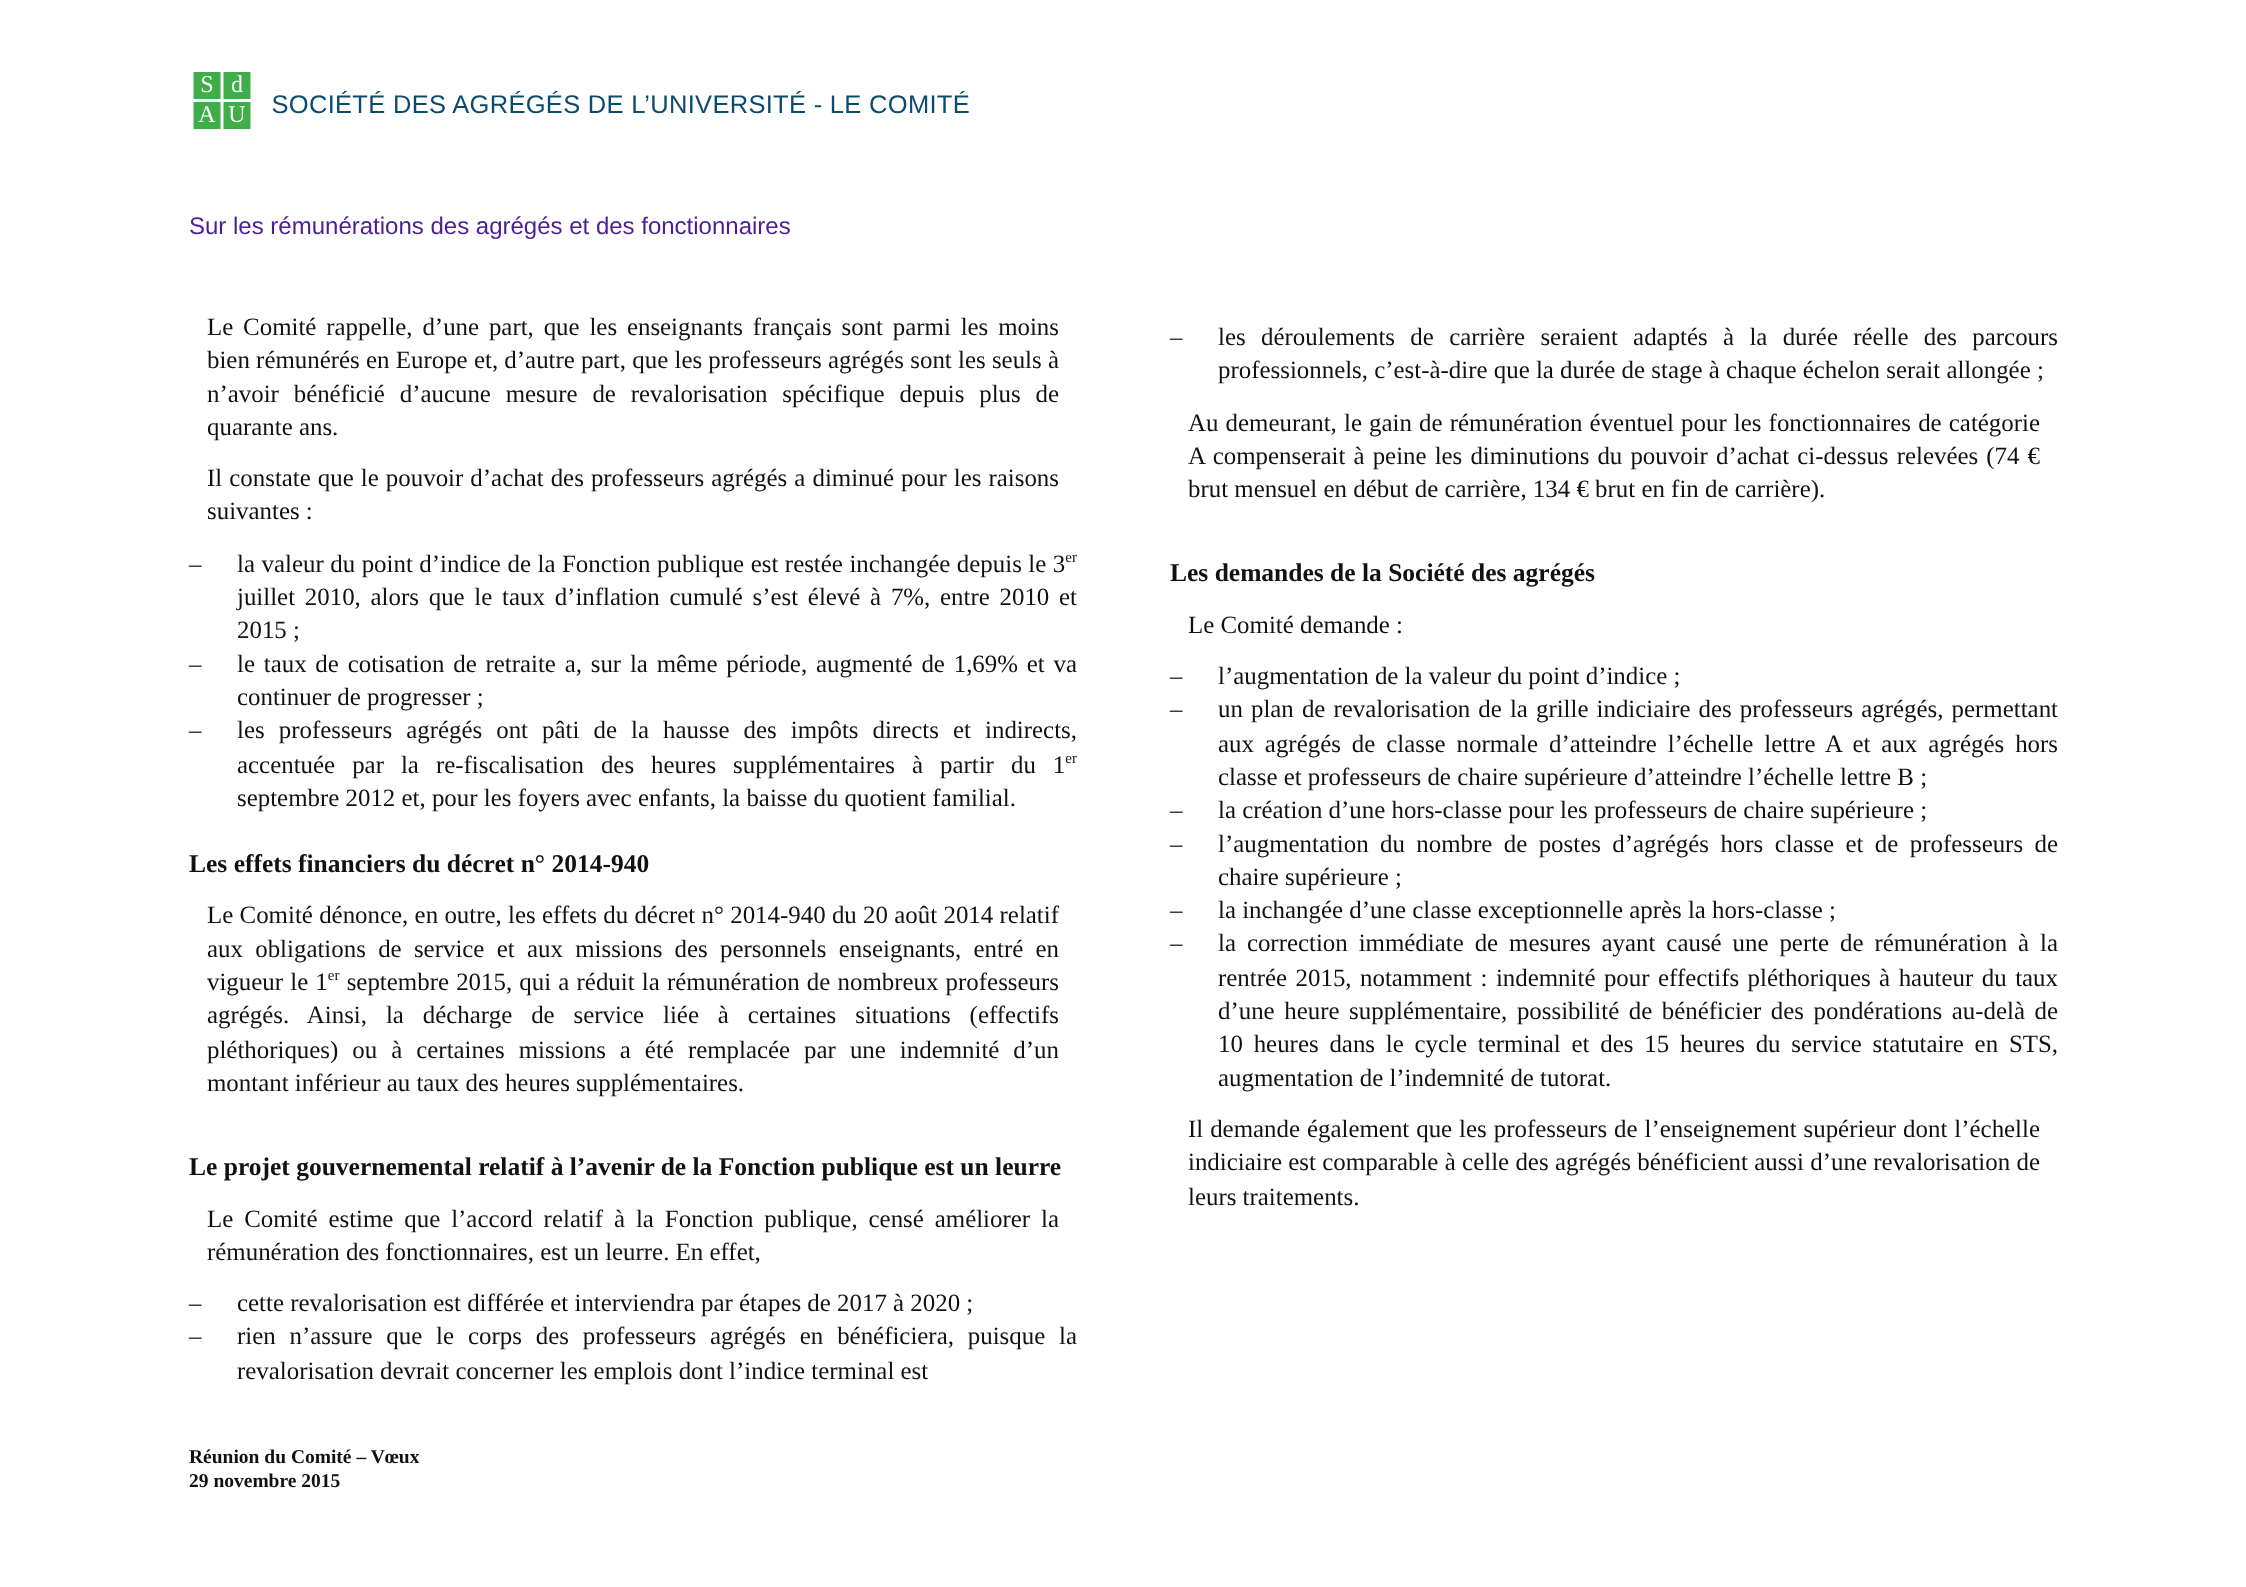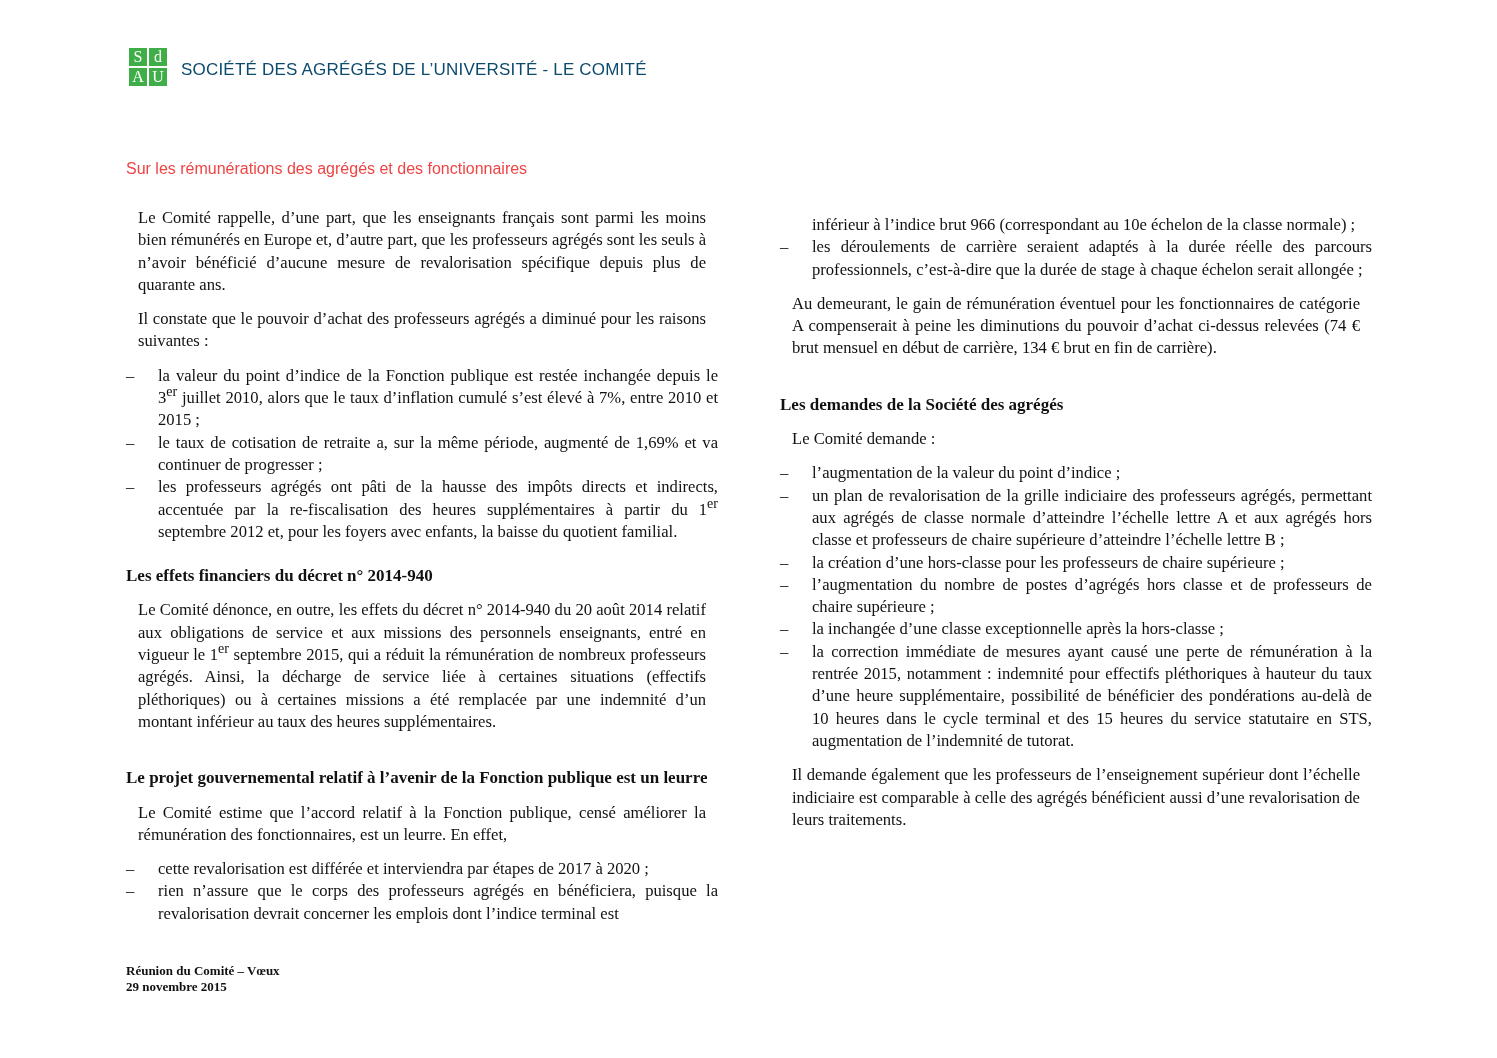--- a/index.html
+++ b/index.html
@@ -1,33 +1,33 @@
 <!DOCTYPE html>
 <html><head>
 <meta charset="utf-8">
 <style>
   html, body { margin: 0; padding: 0; background: #ffffff; }
   body { width: 1497px; height: 1058px; position: relative; overflow: hidden; color: #111; }
   .header { position: absolute; left: 129px; top: 48px; display: flex; align-items: center; }
   .logo { display: grid; grid-template-columns: 18px 18px; grid-template-rows: 18px 18px; gap: 2px; margin-right: 14px; }
   .logo span { background: #3fae49; color: #fff; font-family: "Liberation Serif", serif; font-size: 16px; line-height: 18px; text-align: center; }
   .org-title { font-family: "Liberation Sans", sans-serif; font-size: 17px; letter-spacing: 0.2px; color: #0c4a6e; margin-top: 6px; }
-  .doc-title { position: absolute; left: 126px; top: 160px; font-family: "Liberation Sans", sans-serif; font-size: 16px; color: #ef4444; }
+  .doc-title { position: absolute; left: 126px; top: 143px; font-family: "Liberation Sans", sans-serif; font-size: 16px; color: #4c1d95; }
   .col { position: absolute; top: 195px; width: 592px; font-family: "Liberation Serif", serif; font-size: 16.6px; line-height: 22.3px; text-align: justify; }
   .col-left { left: 126px; }
   .col-right { left: 780px; top: 214px; }
   .col h2 { font-size: 17px; font-weight: bold; margin: 0; line-height: 22.3px; text-align: left; }
   .col p { margin: 12px; }
   .gap { height: 22px; }
   ul.dash { list-style: none; margin: 0; padding: 0; }
   ul.dash li { position: relative; padding-left: 32px; }
   ul.dash li::before { content: "–"; position: absolute; left: 0; top: 0; }
   ul.dash li.cont { }
   ul.dash li.cont::before { content: ""; }
-  sup { font-size: 14px; line-height: 0; }
+  sup { font-size: 10px; line-height: 0; }
   .footer { position: absolute; left: 126px; top: 963px; font-family: Liberation Serif, serif; font-size: 13px; font-weight: bold; line-height: 16px; color: #111; }
 </style>
 </head>
 <body>
 
 <div class="header">
   <div class="logo">
     <span>S</span>
     <span>d</span>
     <span>A</span>
@@ -53,21 +53,20 @@
   <h2>Le projet gouvernemental relatif à l’avenir de la Fonction publique est un leurre</h2>
   <p>Le Comité estime que l’accord relatif à la Fonction publique, censé améliorer la rémunération des fonctionnaires, est un leurre. En effet,</p>
   <ul class="dash">
     <li>cette revalorisation est différée et interviendra par étapes de 2017 à 2020 ;</li>
     <li>rien n’assure que le corps des professeurs agrégés en bénéficiera, puisque la revalorisation devrait concerner les emplois dont l’indice terminal est</li>
   </ul>
 </div>
 
 <div class="col col-right">
   <ul class="dash">
-    <li class="cont">inférieur à l’indice brut 966 (correspondant au 10e échelon de la classe normale) ;</li>
     <li>les déroulements de carrière seraient adaptés à la durée réelle des parcours professionnels, c’est-à-dire que la durée de stage à chaque échelon serait allongée ;</li>
   </ul>
   <p>Au demeurant, le gain de rémunération éventuel pour les fonctionnaires de catégorie A compenserait à peine les diminutions du pouvoir d’achat ci-dessus relevées (74 € brut mensuel en début de carrière, 134 € brut en fin de carrière).</p>
   <div class="gap"></div>
   <h2>Les demandes de la Société des agrégés</h2>
   <p>Le Comité demande :</p>
   <ul class="dash">
     <li>l’augmentation de la valeur du point d’indice ;</li>
     <li>un plan de revalorisation de la grille indiciaire des professeurs agrégés, permettant aux agrégés de classe normale d’atteindre l’échelle lettre A et aux agrégés hors classe et professeurs de chaire supérieure d’atteindre l’échelle lettre B ;</li>
     <li>la création d’une hors-classe pour les professeurs de chaire supérieure ;</li>

